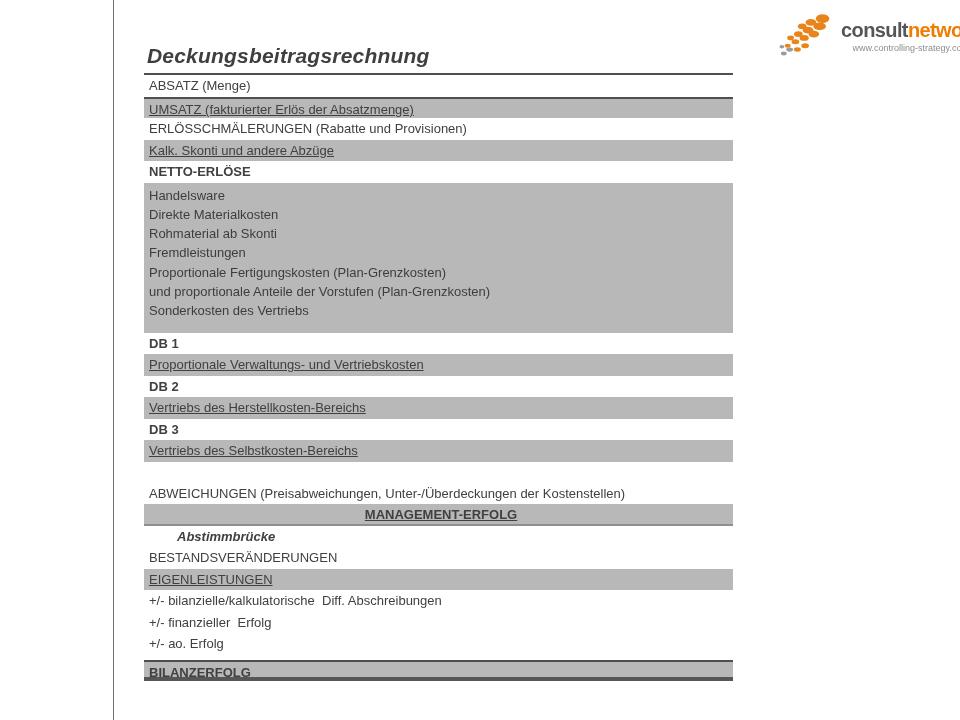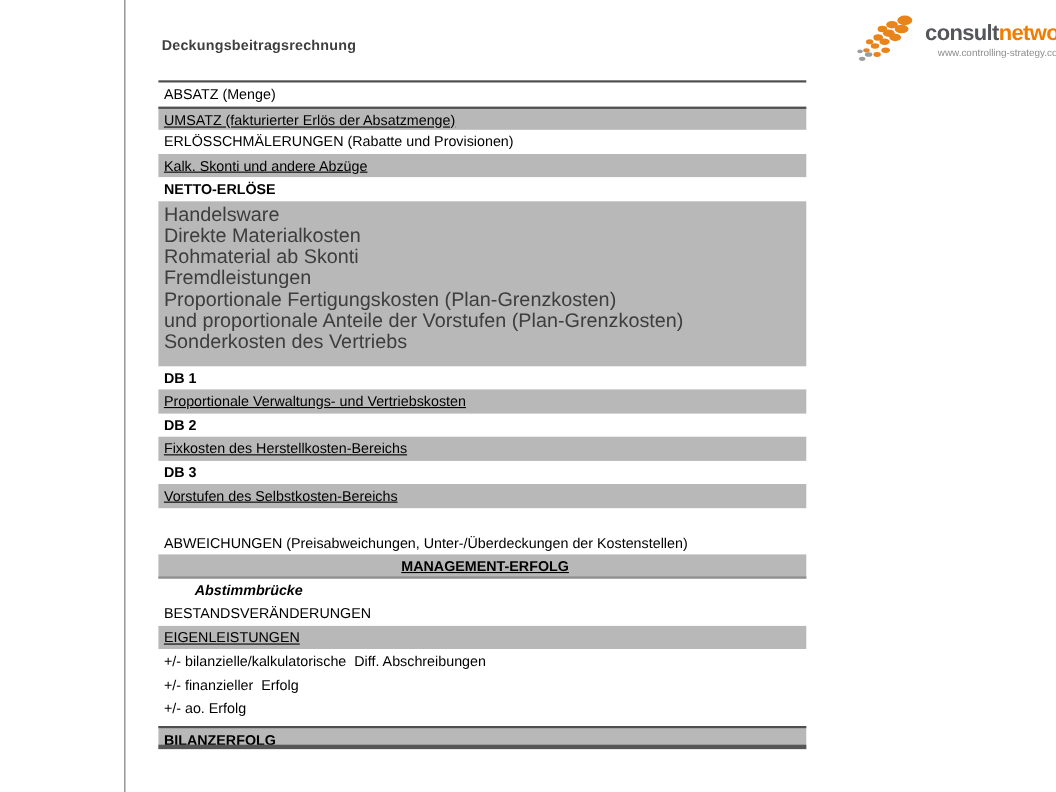--- a/index.html
+++ b/index.html
@@ -2,53 +2,53 @@
 <html><head>
 <meta charset="utf-8">
 <style>
   html,body{margin:0;padding:0;}
   body{
     width:960px;height:720px;background:#ffffff;position:relative;overflow:hidden;
     font-family:"Liberation Sans", sans-serif;
   }
   .v-rule{position:absolute;left:113px;top:0;width:1px;height:720px;background:#707070;}
   .title{
-    position:absolute;left:147px;top:33px;margin:0;
-    font-size:13px;font-weight:700;color:#3f3f3f;letter-spacing:.2px;
+    position:absolute;left:147px;top:44px;margin:0;
+    font-size:21px;font-weight:700;color:#3f3f3f;letter-spacing:.2px;font-style:italic;
   }
   
   .logo{position:absolute;left:778px;top:9px;width:170px;height:54px;display:flex;align-items:center;}
   .logo-dots{flex:0 0 auto;}
   .logo-textcol{margin-left:1px;display:flex;flex-direction:column;align-items:center;}
   .brand{font-size:20px;font-weight:700;line-height:20px;letter-spacing:-0.6px;color:#55565a;white-space:nowrap;}
   .brand .orange{color:#f07d00;}
   .logo-url{font-size:9px;color:#8d8d8d;margin-top:3px;white-space:nowrap;}
   
   .table{
     position:absolute;left:144px;top:73px;width:589px;
     border-top:2px solid #4f4f4f;box-sizing:border-box;
   }
   .row{
-    height:21.5px;line-height:21.5px;font-size:13px;color:#000000;
+    height:21.5px;line-height:21.5px;font-size:13px;color:#404040;
     padding-left:5px;box-sizing:border-box;white-space:pre;overflow:hidden;
   }
   .row.gray{background:#b8b8b8;text-decoration:underline;}
   .row.bold{font-weight:700;}
   .row.italic{font-style:italic;margin-left:28px;}
   .row.top-rule{border-top:2px solid #4f4f4f;}
   .row.bottom-thin{border-bottom:2px solid #8f8f8f;text-align:center;}
   .row.bottom-thick{border-bottom:4px solid #565656;}
   .row.spacer-large{height:21px;}
   .row.spacer-small{height:5px;}
   .block{
     background:#b8b8b8;height:150px;box-sizing:border-box;
     padding:3px 0 0 5px;
   }
   .block .block-line{
-    font-size:18px;line-height:19.3px;color:#3d3d3d;white-space:pre;
+    font-size:13px;line-height:19.3px;color:#3d3d3d;white-space:pre;
   }
 </style>
 </head>
 <body>
 
 <div class="slide">
 
   <div class="v-rule"></div>
 
   <h1 class="title">Deckungsbeitragsrechnung</h1>
@@ -93,23 +93,23 @@
         <div class="block-line">Direkte Materialkosten</div>
         <div class="block-line">Rohmaterial ab Skonti</div>
         <div class="block-line">Fremdleistungen</div>
         <div class="block-line">Proportionale Fertigungskosten (Plan-Grenzkosten)</div>
         <div class="block-line">und proportionale Anteile der Vorstufen (Plan-Grenzkosten)</div>
         <div class="block-line">Sonderkosten des Vertriebs</div>
       </div>
       <div class="row bold">DB 1</div>
       <div class="row gray">Proportionale Verwaltungs- und Vertriebskosten</div>
       <div class="row bold">DB 2</div>
-      <div class="row gray">Fixkosten des Herstellkosten-Bereichs</div>
+      <div class="row gray">Vertriebs des Herstellkosten-Bereichs</div>
       <div class="row bold">DB 3</div>
-      <div class="row gray">Vorstufen des Selbstkosten-Bereichs</div>
+      <div class="row gray">Vertriebs des Selbstkosten-Bereichs</div>
       <div class="row spacer-large"></div>
       <div class="row">ABWEICHUNGEN (Preisabweichungen, Unter-/Überdeckungen der Kostenstellen)</div>
       <div class="row gray bold bottom-thin">MANAGEMENT-ERFOLG</div>
       <div class="row bold italic">Abstimmbrücke</div>
       <div class="row">BESTANDSVERÄNDERUNGEN</div>
       <div class="row gray">EIGENLEISTUNGEN</div>
       <div class="row">+/- bilanzielle/kalkulatorische  Diff. Abschreibungen</div>
       <div class="row">+/- finanzieller  Erfolg</div>
       <div class="row">+/- ao. Erfolg</div>
       <div class="row spacer-small"></div>

